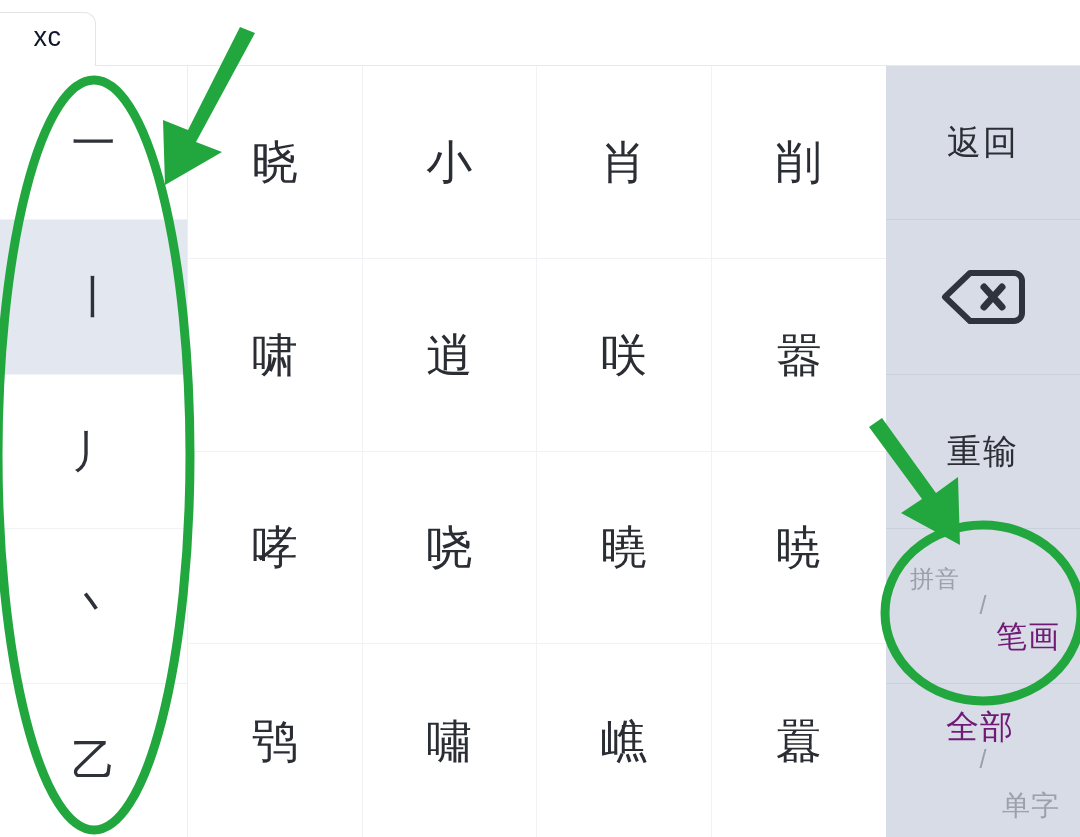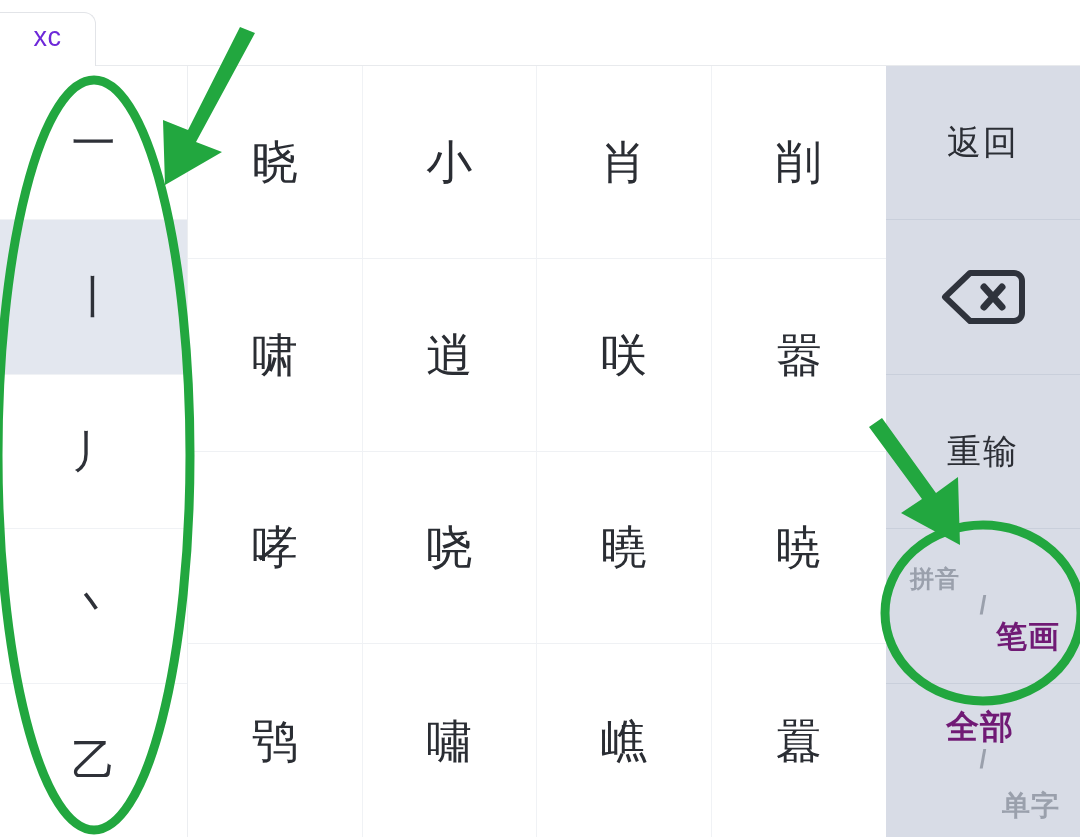--- a/index.html
+++ b/index.html
@@ -39,21 +39,21 @@
     border-bottom: none;
     border-left: none;
     border-top-right-radius: 12px;
     box-sizing: border-box;
     display: flex;
     align-items: center;
     justify-content: center;
   }
   .tab-label {
     font-size: 27px;
-    color: #6d28d9;
+    color: #0f172a;
     letter-spacing: 0.5px;
     padding-bottom: 4px;
   }
 
   
   .body-area {
     position: absolute;
     left: 0; top: 66px;
     width: 1080px;
     height: 771px;
@@ -145,21 +145,20 @@
     letter-spacing: 2px;
   }
   .side-icon svg { display: block; }
 
   
   .toggle-btn {
     flex-direction: column;
     align-items: flex-end;
     justify-content: center;
     padding: 0 18px;
-    font-weight: bold;
   }
   .toggle-inner {
     position: relative;
     width: 100%;
     height: 100%;
   }
   .tg-top {
     position: absolute;
     left: 6px;
     top: 22%;

